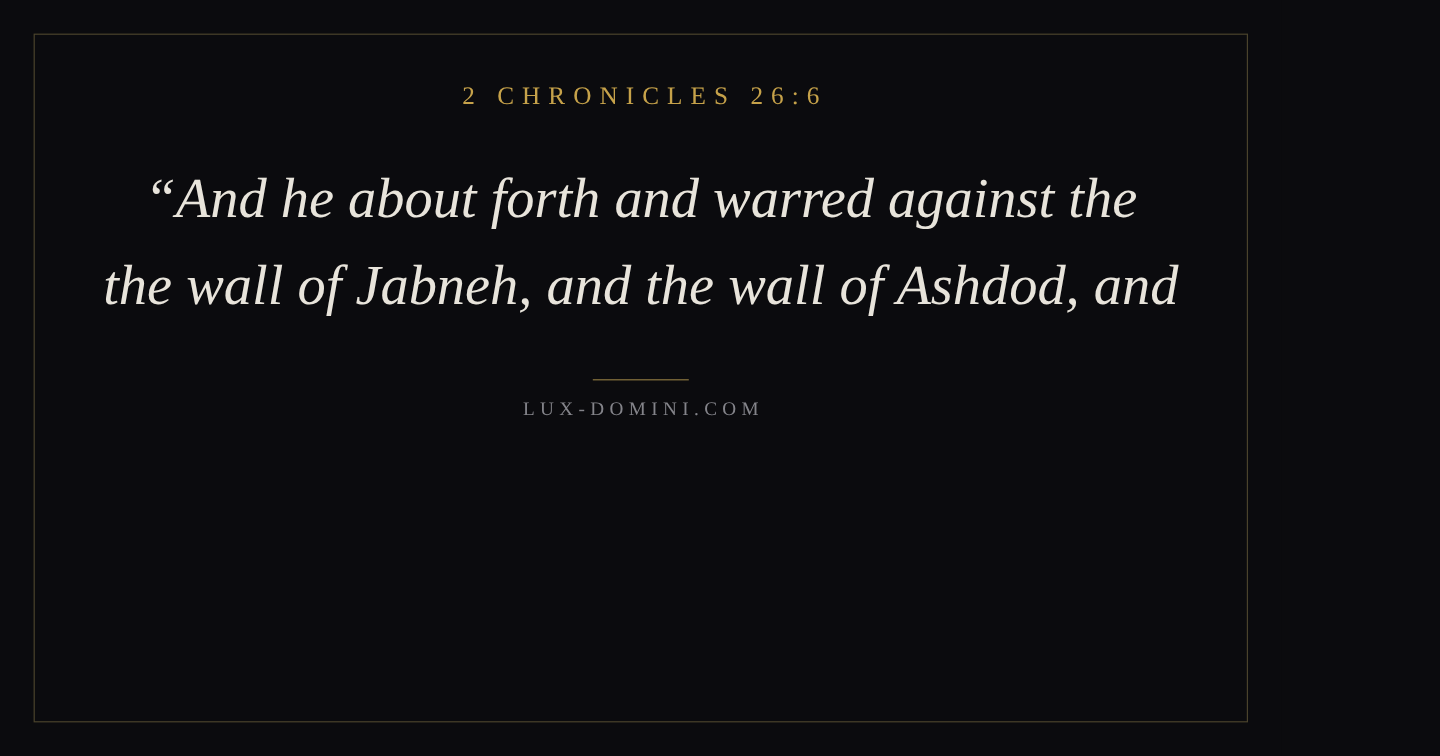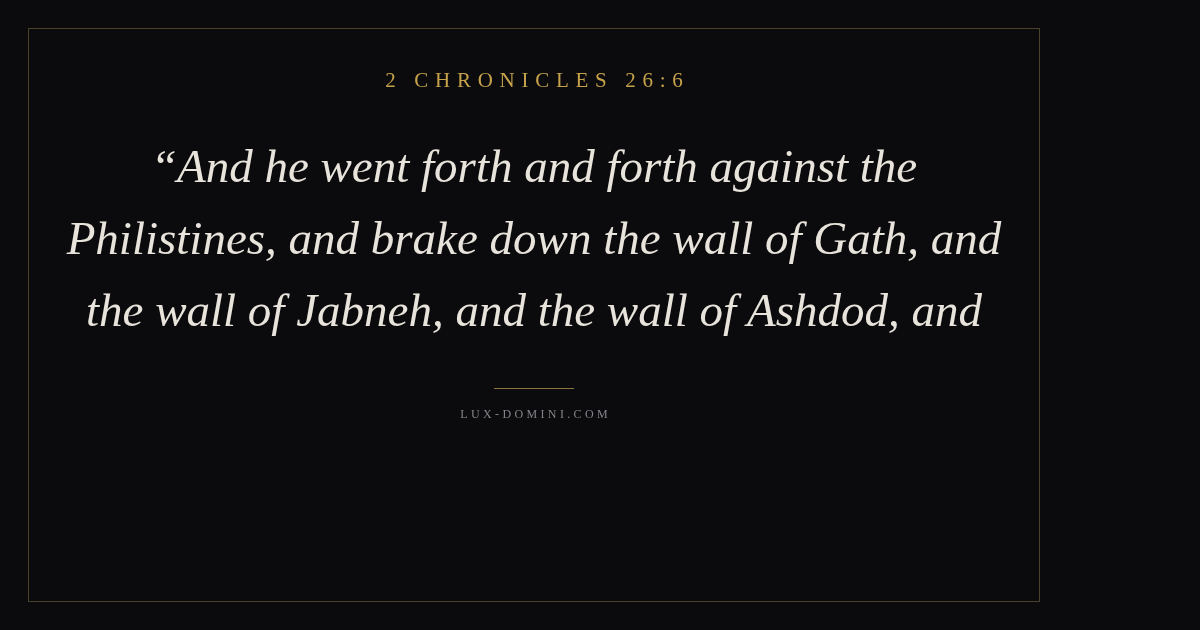--- a/index.html
+++ b/index.html
@@ -62,36 +62,35 @@
     white-space: nowrap;
   }
   .divider {
     margin-top: 42px;
     width: 80px;
     height: 1px;
     background: #8b7540;
   }
   .site {
     margin-top: 15px;
-    font-size: 12px;
+    font-size: 16px;
     line-height: 20px;
     color: #84848a;
     letter-spacing: 0.28em;
     text-indent: 0.28em; 
     white-space: nowrap;
   }
 </style>
 </head>
 <body>
 
 <div class="card">
   <div class="frame"></div>
   <div class="content">
     <div class="reference">2 CHRONICLES 26:6</div>
     <blockquote class="quote">
-      <div class="quote-line">“And he went forth and forth against the</div>
-      <div class="quote-line">Philistines, and brake down the wall of Gath, and</div>
+      <div class="quote-line">“And he about forth and warred against the</div>
       <div class="quote-line">the wall of Jabneh, and the wall of Ashdod, and</div>
     </blockquote>
     <div class="divider"></div>
     <div class="site">LUX-DOMINI.COM</div>
   </div>
 </div>
 
 </body></html>

